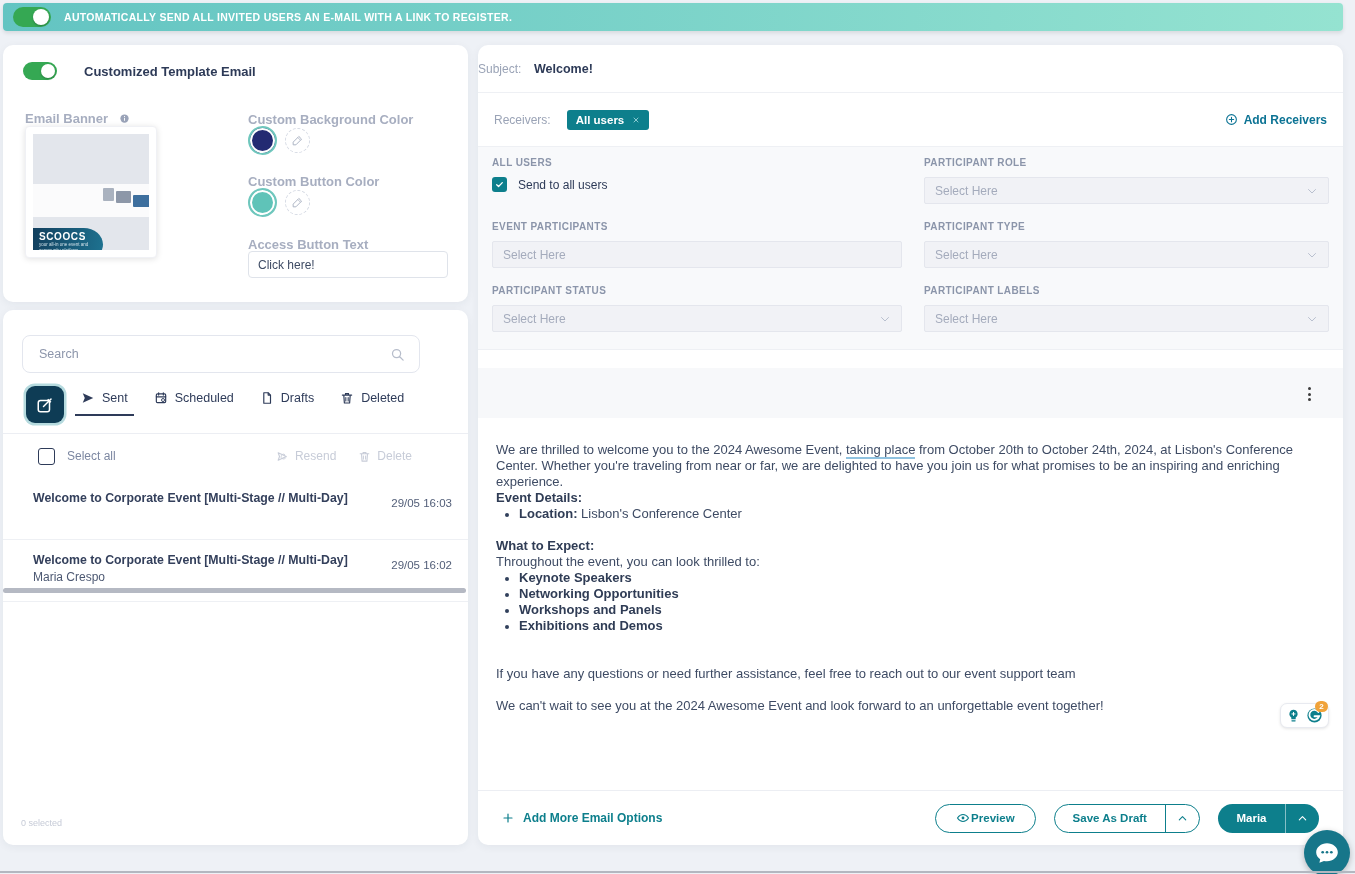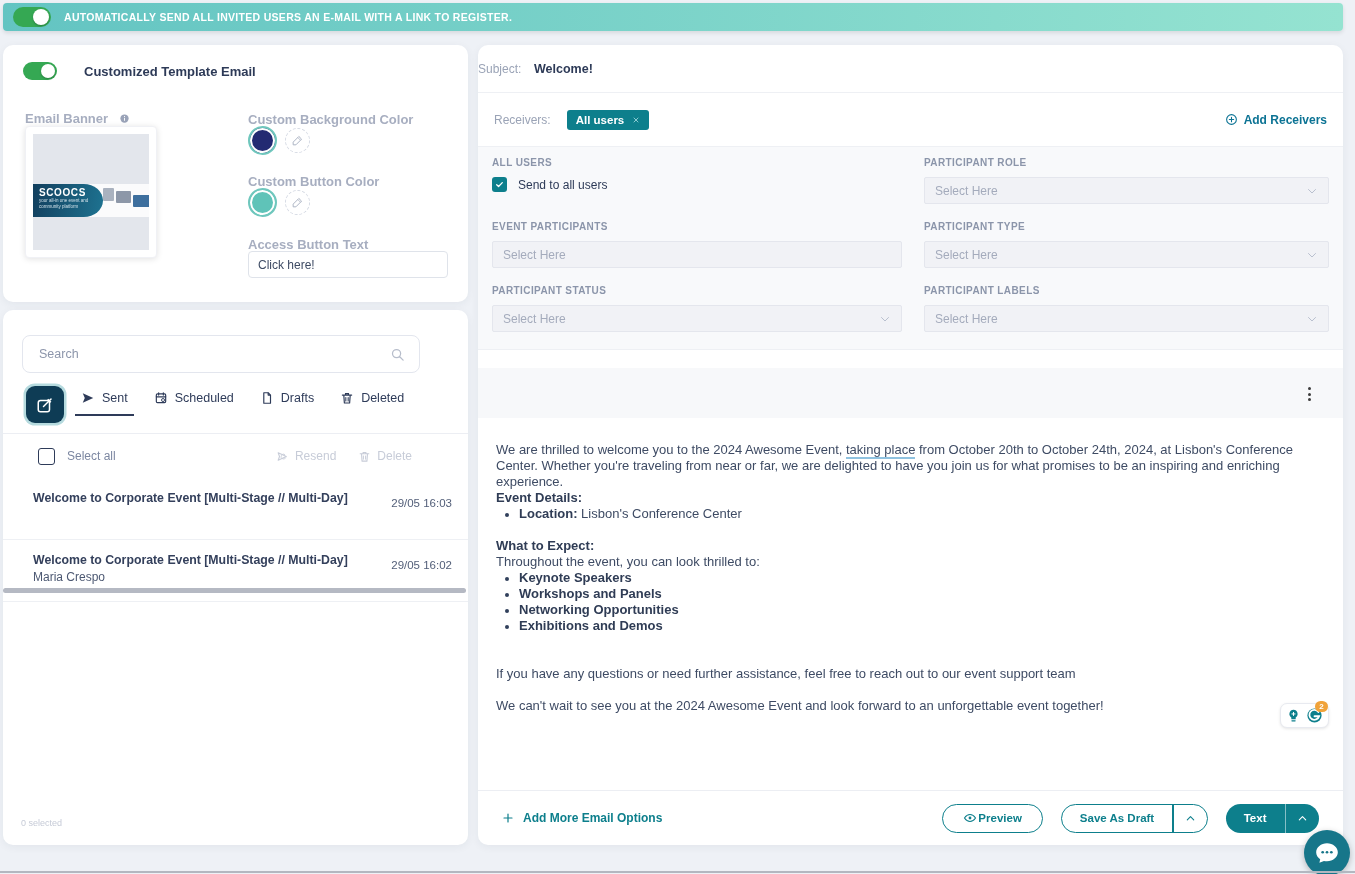--- a/index.html
+++ b/index.html
@@ -31,21 +31,21 @@
   .row-toggle{position:absolute;left:20px;top:17px;display:flex;align-items:center;gap:27px;}
   .toggle-label{font-size:13px;font-weight:600;color:#2d3a57;}
   .lbl{position:absolute;font-size:13px;font-weight:700;color:#a7aec0;display:flex;align-items:center;gap:11px;}
   .lbl-banner{left:22px;top:66px;}
   .info-icon{color:#9aa3b8;}
   .banner-thumb{position:absolute;left:22px;top:81px;width:132px;height:132px;background:#fff;border:1px solid #f0f1f5;
     border-radius:4px;box-shadow:0 1px 6px rgba(0,0,0,.12);box-sizing:border-box;padding:7px;cursor:pointer;}
   .banner-grey{width:100%;height:100%;background:#e3e6ec;position:relative;overflow:hidden;}
   .banner-strip{position:absolute;left:0;right:0;top:50px;height:33px;background:#fbfbfc;display:flex;}
   .banner-logo-shape{width:64%;height:100%;background:linear-gradient(100deg,#123f5e,#1e7391);
-    border-radius:0 55% 55% 0/0 100% 100% 0;box-sizing:border-box;padding:3px 6px 0 6px;}
+    border-radius:0 55% 55% 0/0 100% 100% 0;box-sizing:border-box;padding:3px 6px 0 6px;margin-top:44px;}
   .banner-logo{color:#fff;font-weight:800;font-size:10px;letter-spacing:.6px;}
   .banner-tagline{color:#cfe0e8;font-size:4.5px;line-height:1.4;width:58px;}
   .banner-shots{flex:1;display:flex;align-items:flex-start;gap:2px;justify-content:flex-end;padding:4px 3px 0 0;}
   .banner-shots i{display:block;border-radius:1px;}
   .shot1{width:11px;height:13px;background:#aab2bf;}
   .shot2{width:15px;height:12px;background:#8d97a8;margin-top:3px;}
   .shot3{width:18px;height:12px;background:#3e6f9e;margin-top:7px;}
   .lbl-bg{left:245px;top:67px;}
   .lbl-btn{left:245px;top:129px;}
   .lbl-access{left:245px;top:192px;}
@@ -473,22 +473,22 @@
     </div>
 
     <div class="email-body" id="email-body">
         <div class="body-p"><span>We are thrilled to welcome you to the 2024 Awesome Event, </span><span class="seg-u">taking place</span><span> from October 20th to October 24th, 2024, at Lisbon's Conference Center. Whether you're traveling from near or far, we are delighted to have you join us for what promises to be an inspiring and enriching experience.</span></div>
         <div class="body-p"><span class="seg-b">Event Details:</span></div>
         <div class="body-li"><span class="seg-b">Location:</span><span> Lisbon's Conference Center</span></div>
         <div class="spacer"></div>
         <div class="body-p"><span class="seg-b">What to Expect:</span></div>
         <div class="body-p"><span>Throughout the event, you can look thrilled to:</span></div>
         <div class="body-li"><span class="seg-b">Keynote Speakers</span></div>
+        <div class="body-li"><span class="seg-b">Networking Opportunities</span></div>
         <div class="body-li"><span class="seg-b">Workshops and Panels</span></div>
-        <div class="body-li"><span class="seg-b">Networking Opportunities</span></div>
         <div class="spacer"></div>
         <div class="body-li" style="margin-top: -16px;"><span class="seg-b">Exhibitions and Demos</span></div>
         <div class="spacer"></div>
         <div class="spacer"></div>
         <div class="body-p"><span>If you have any questions or need further assistance, feel free to reach out to our event support team</span></div>
         <div class="spacer"></div>
         <div class="body-p"><span>We can't wait to see you at the 2024 Awesome Event and look forward to an unforgettable event together!</span></div>
       </div>
 
     <div class="gram-widget">
@@ -520,21 +520,21 @@
         <div class="btn btn-outline">
           <span class="split-label">Save As Draft</span>
           <span class="split-div"></span>
           <span class="split-chev">
             <svg class="icon" width="11" height="11">
                 <use href="#sym-chevron-up-icon" width="11" height="11"></use>
               </svg>
           </span>
         </div>
         <div class="btn btn-send">
-          <span class="split-label">Text</span>
+          <span class="split-label">Maria</span>
           <span class="split-div"></span>
           <span class="split-chev">
             <svg class="icon" width="11" height="11">
                 <use href="#sym-chevron-up-icon" width="11" height="11"></use>
               </svg>
           </span>
         </div>
       </div>
     </div>
   </div>

